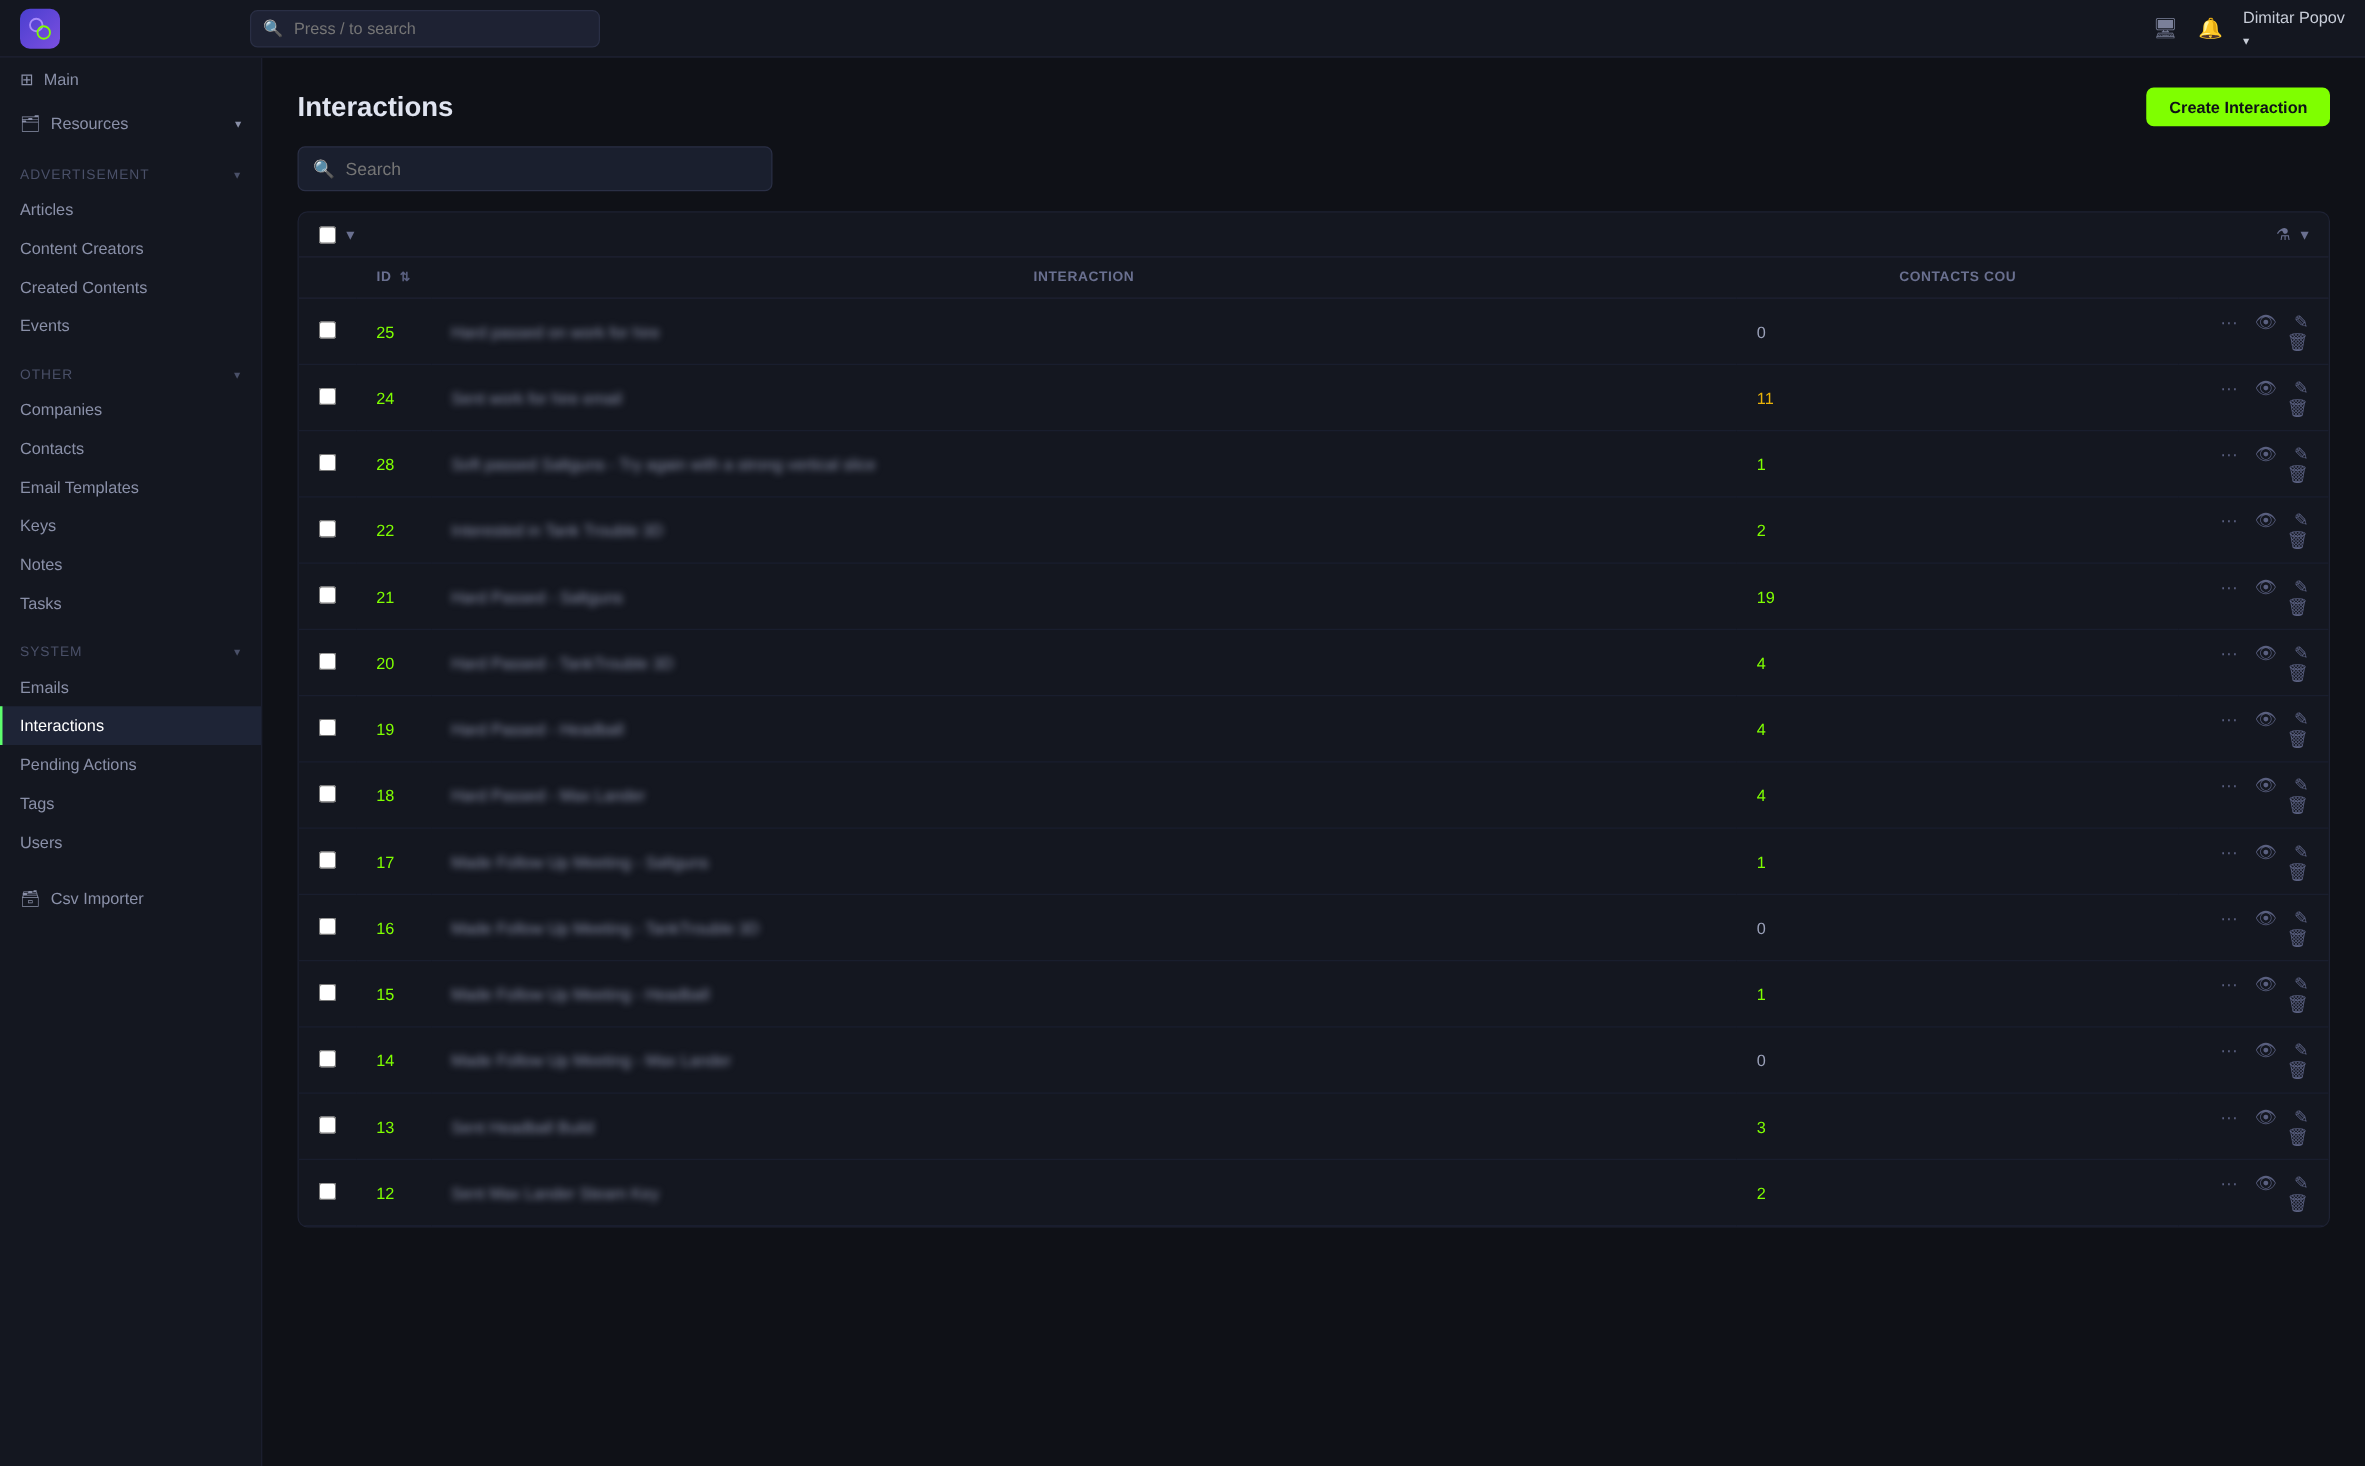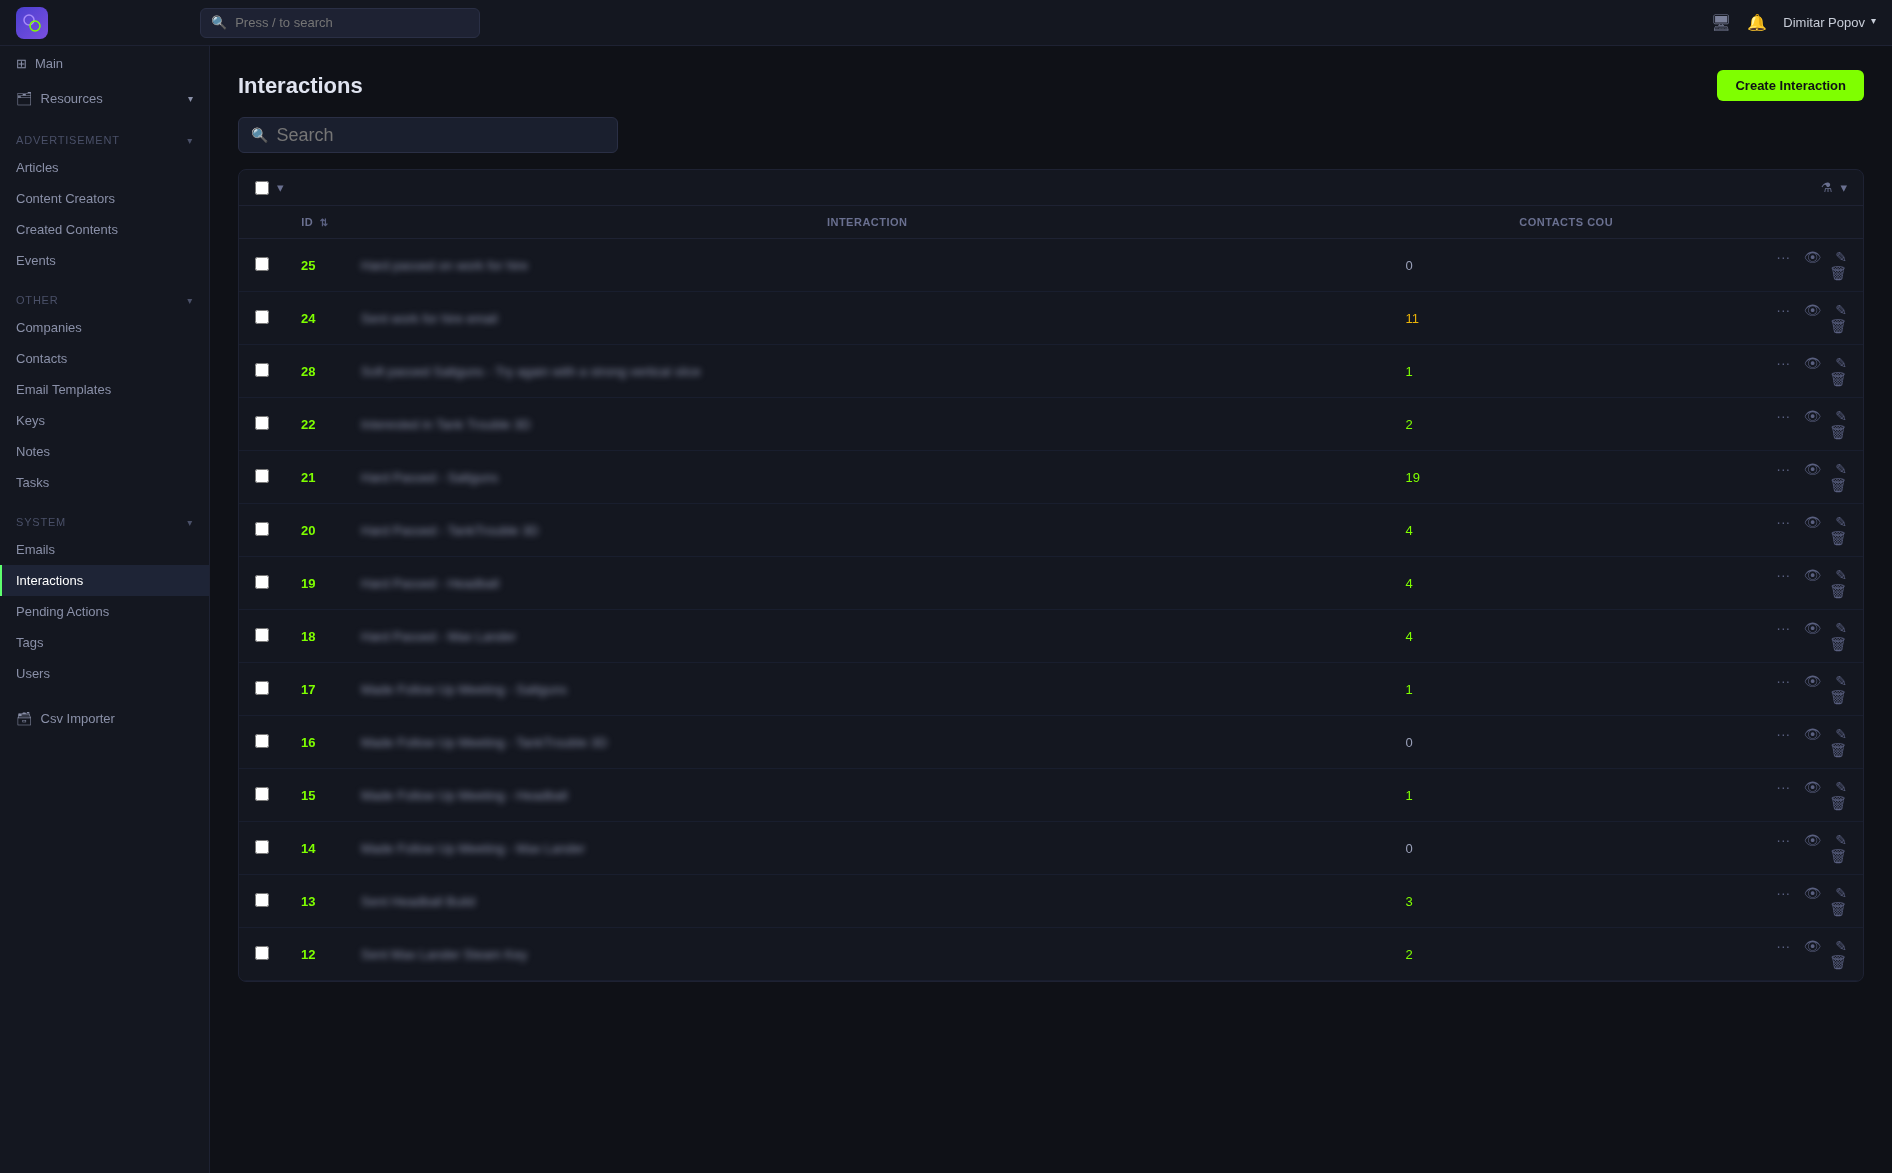--- a/index.html
+++ b/index.html
@@ -52,21 +52,21 @@
     }
     .topnav-right {
       margin-left: auto;
       display: flex; align-items: center; gap: 16px;
     }
     .topnav-icon {
       color: #7a8099; font-size: 16px; cursor: pointer;
     }
     .topnav-user {
       display: flex; align-items: flex-start; gap: 6px;
-      color: #c8cdd8; font-size: 13px; cursor: pointer;
+      color: #c8cdd8; font-size: 13px; cursor: pointer; flex-direction: column;
     }
 
     
     .sidebar {
       width: 210px;
       background: #141720;
       border-right: 1px solid #1e2233;
       height: 100vh;
       padding-top: 46px;
       overflow-y: auto;
@@ -128,21 +128,21 @@
       background: #1a1f2e;
       border: 1px solid #2a2f45;
       border-radius: 6px;
       padding: 0 12px;
       height: 36px;
       gap: 8px;
       width: 380px;
     }
     .search-bar input {
       background: none; border: none; outline: none;
-      color: #ef4444; font-size: 18px; width: 100%;
+      color: #ef4444; font-size: 14px; width: 100%;
     }
 
     .create-btn {
       background: #7fff00;
       color: #0f1117;
       border: none;
       border-radius: 6px;
       padding: 8px 18px;
       font-size: 13px;
       font-weight: 700;
@@ -185,21 +185,21 @@
     tbody tr {
       border-bottom: 1px solid #191e2e;
     }
     tbody td {
       padding: 10px 16px;
       font-size: 13px;
       color: #9aa0b8;
     }
     .td-id {
       color: #7fff00;
-      font-weight: 700;
+      font-weight: 400;
       width: 60px;
     }
     .td-interaction {
       color: #8a90a8;
       filter: blur(3px);
       user-select: none;
     }
     .td-actions {
       width: 120px;
       text-align: right;

